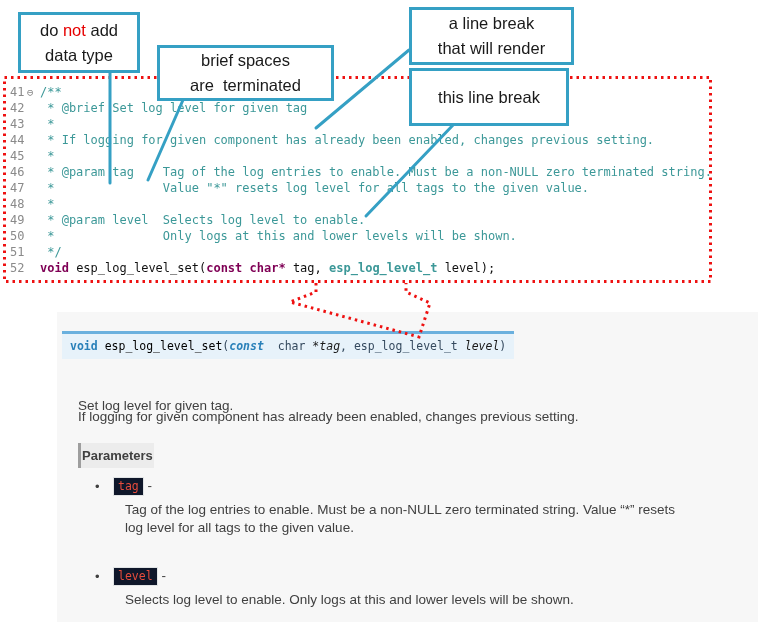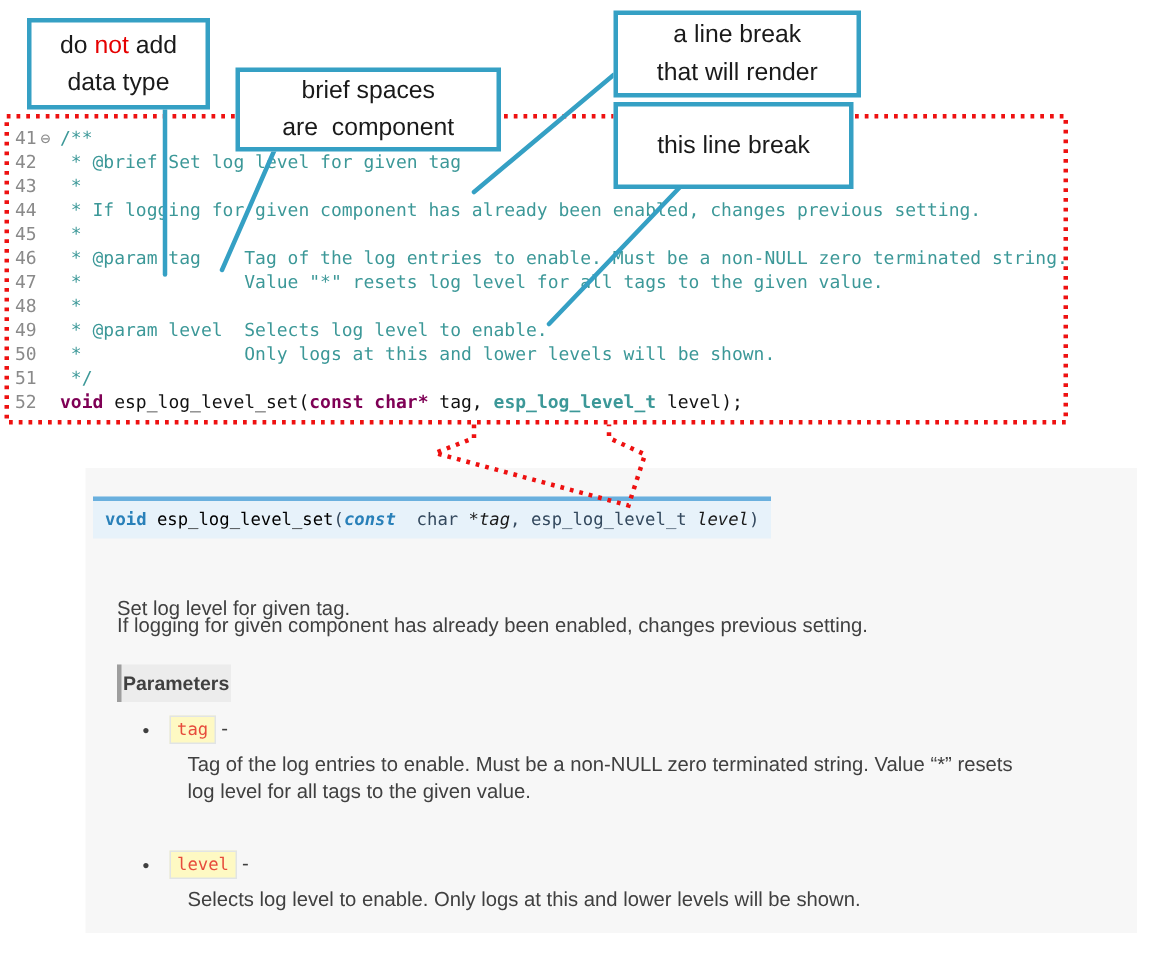--- a/index.html
+++ b/index.html
@@ -41,21 +41,21 @@
   .s-pl{color:#34495e;}
   .s-em{color:#1a1a1a;font-style:italic;}
 
   .docs-para{position:absolute;left:78px;font-size:13.5px;color:#404040;z-index:2;}
   #params-label{position:absolute;left:78px;top:443px;background:#ececec;
                 border-left:3px solid #9e9e9e;padding:5px 1px;font-size:13px;
                 font-weight:bold;color:#404040;z-index:2;}
   .param-item{position:absolute;left:95px;z-index:2;font-size:13.5px;color:#404040;}
   .bullet{display:inline-block;width:18px;color:#404040;font-size:13px;vertical-align:top;padding-top:1px;}
   .chip{font-family:"DejaVu Sans Mono","Liberation Mono",monospace;font-size:11.5px;
-        color:#e74c3c;background:#fef9c3;border:1px solid #e1e4e5;padding:1px 4px 2px 4px;}
+        color:#e74c3c;background:#0f172a;border:1px solid #e1e4e5;padding:1px 4px 2px 4px;}
   .param-desc{margin-left:30px;margin-top:7px;width:565px;line-height:18px;}
 </style>
 </head>
 <body>
 
 <div id="stage">
 
   <div id="docs-panel"></div>
 
   <div id="sig"><span class="s-kw">void </span><span class="s-name">esp_log_level_set</span><span class="s-pl">(</span><span class="s-kwi">const</span><span class="s-pl">  char </span><span class="s-em">*tag</span><span class="s-pl">, </span><span class="s-pl">esp_log_level_t </span><span class="s-em">level</span><span class="s-pl">)</span></div>
@@ -92,21 +92,21 @@
     <line x1="454" y1="124" x2="366" y2="216" stroke="#35a0c4" stroke-width="3" stroke-linecap="round"></line>
   </svg>
 
   <div class="callout" style="left:18px;top:12px;width:116px;height:55px;">
     <div><span>do </span><span class="red">not</span><span> add</span></div>
     <div>data type</div>
   </div>
 
   <div class="callout" style="left:157px;top:45px;width:171px;height:50px;">
     <div>brief spaces</div>
-    <div class="pre">are  component</div>
+    <div class="pre">are  terminated</div>
   </div>
 
   <div class="callout" style="left:409px;top:7px;width:159px;height:52px;">
     <div>a line break</div>
     <div>that will render</div>
   </div>
 
   <div class="callout" style="left:409px;top:68px;width:154px;height:52px;">
     <div>this line break</div>
   </div>

